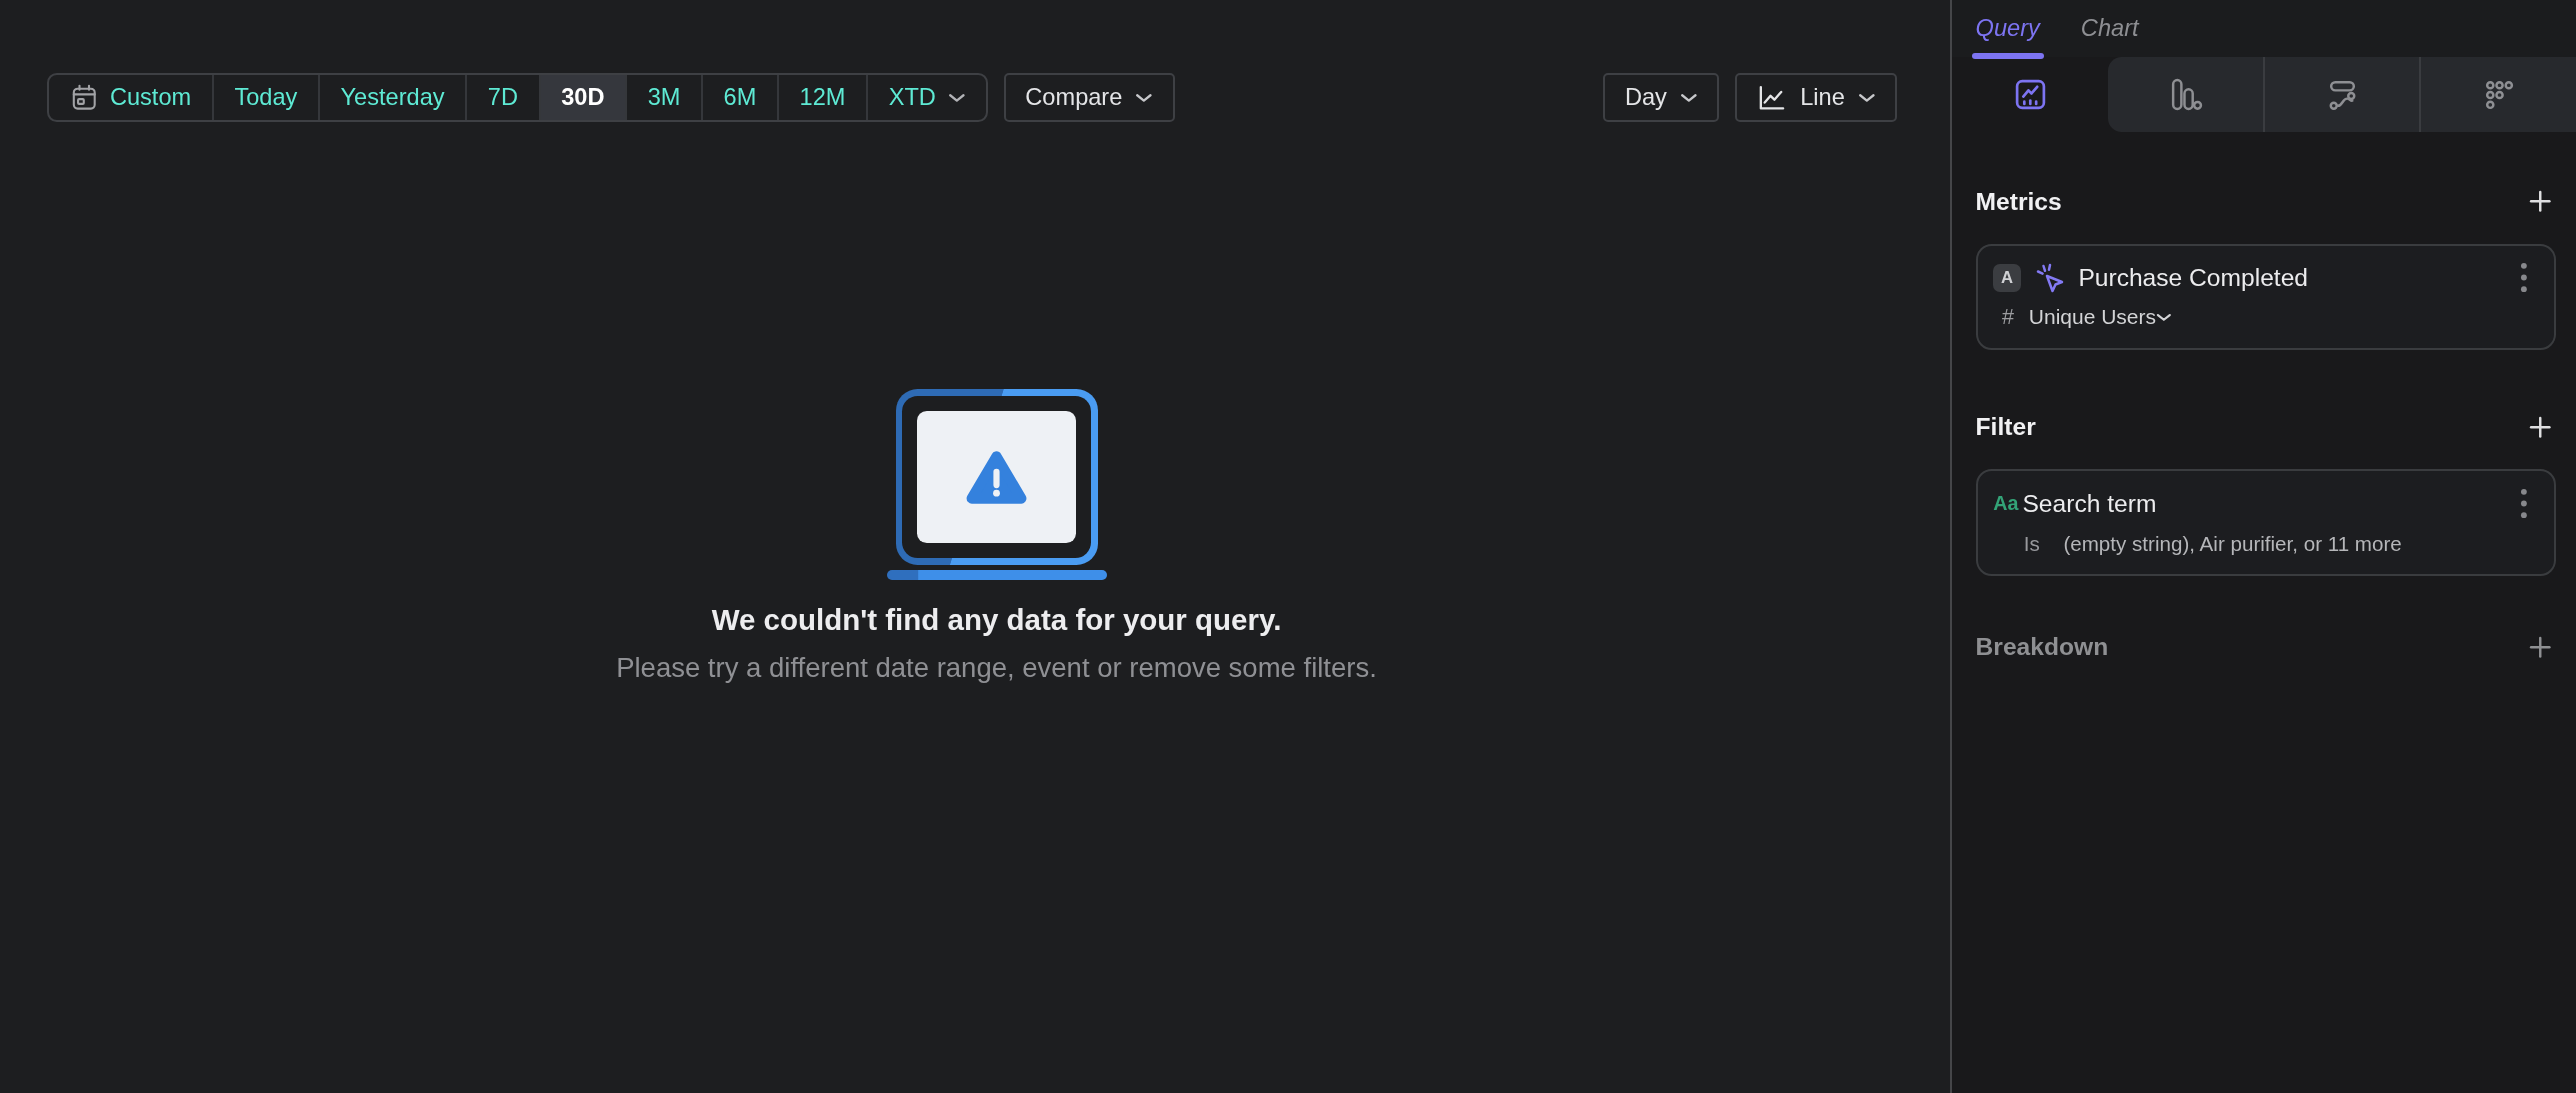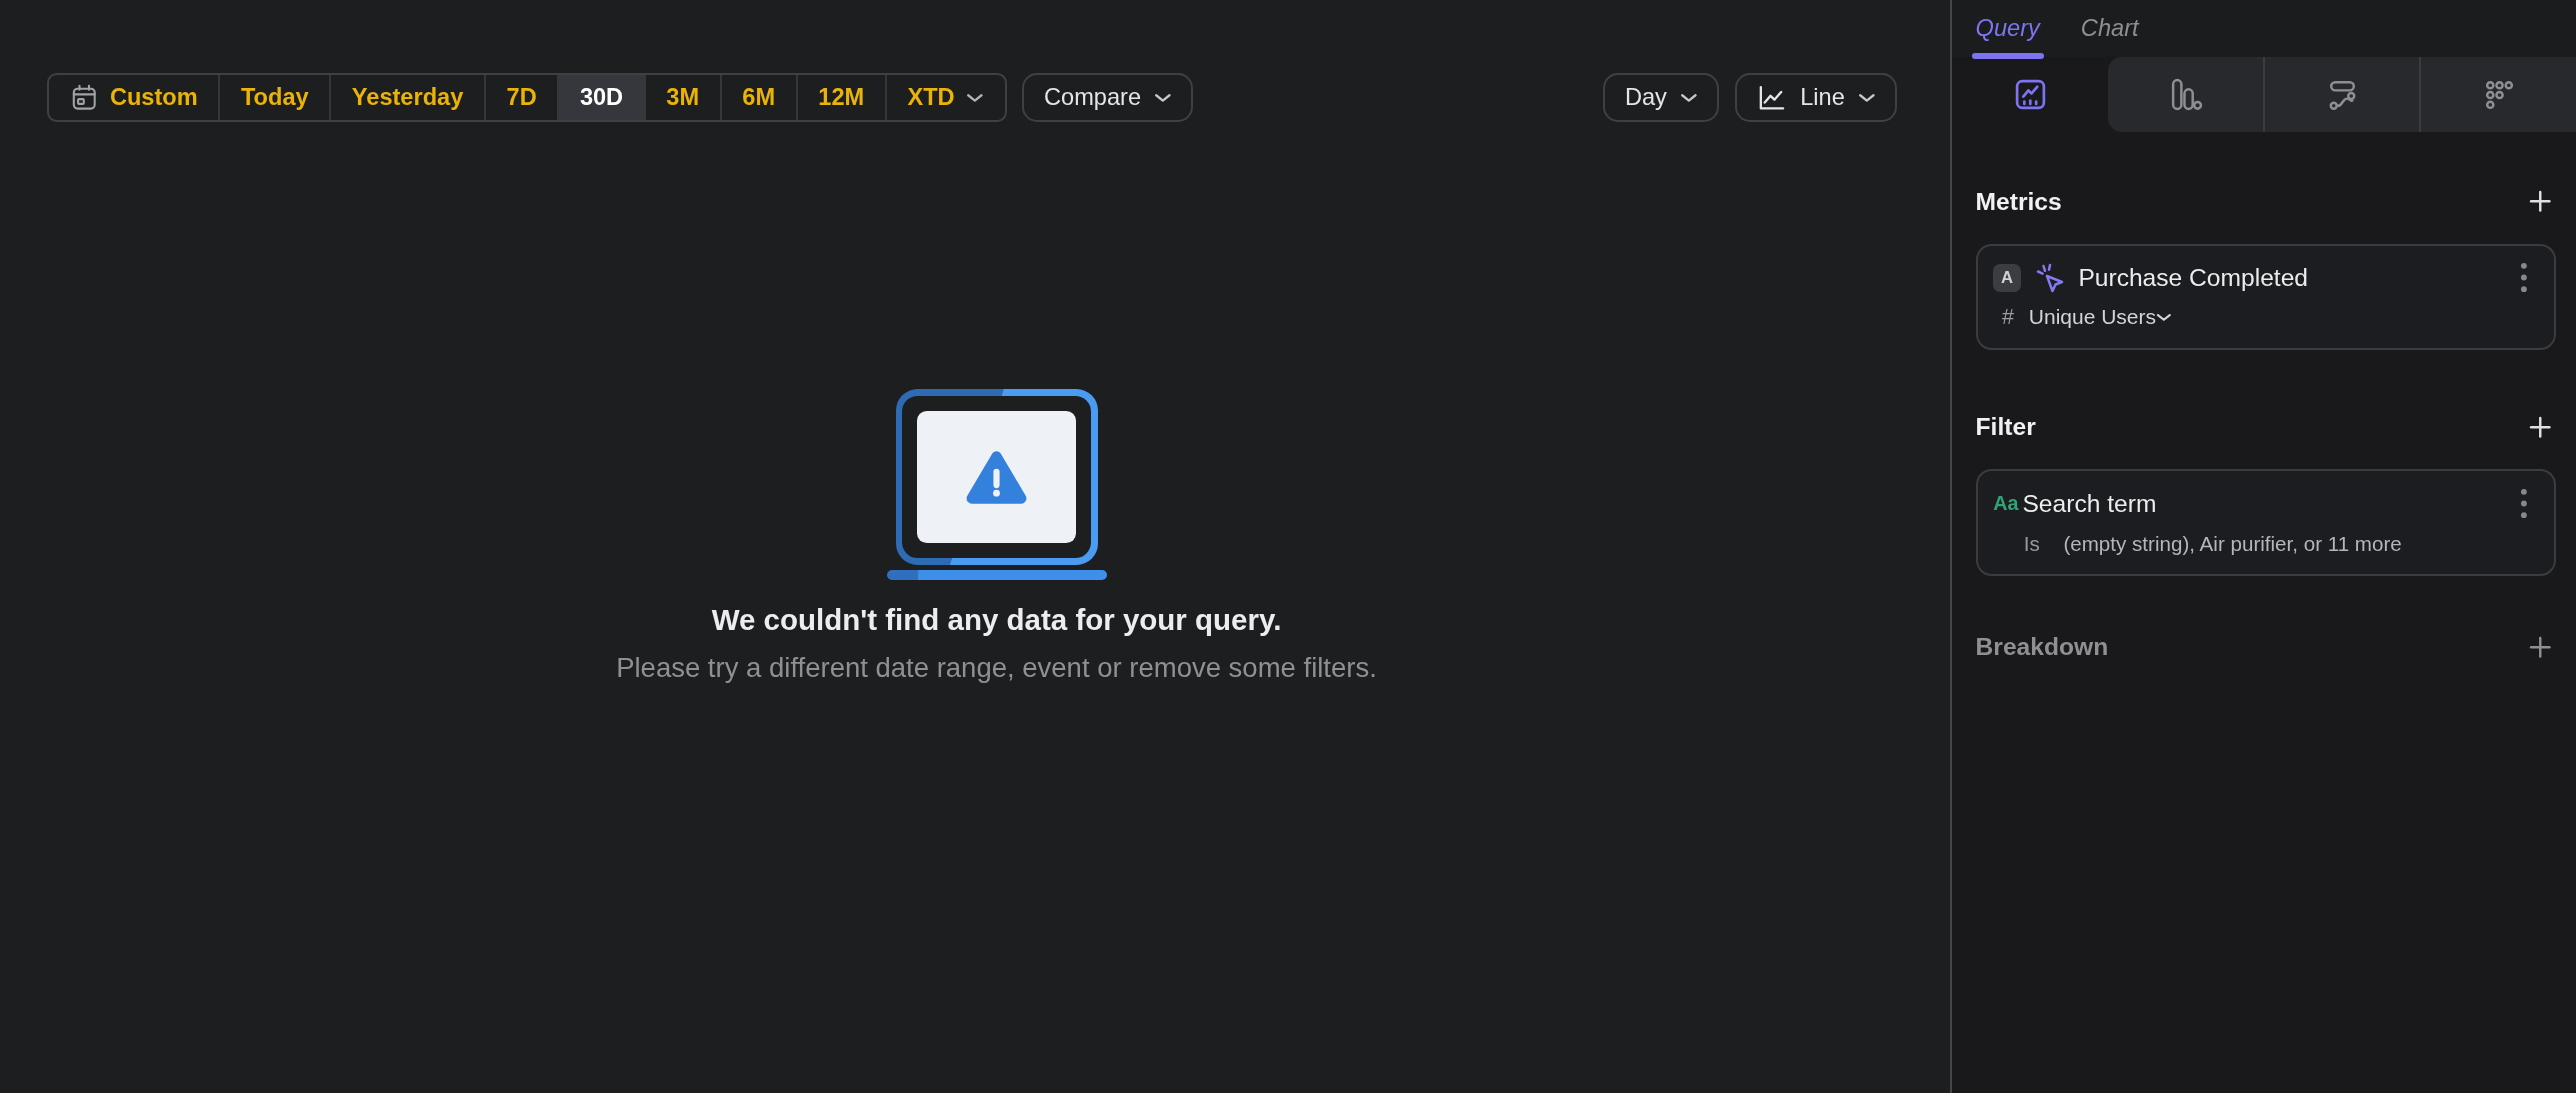--- a/index.html
+++ b/index.html
@@ -20,30 +20,30 @@
   }
   .toolbar-left, .toolbar-right { display: flex; align-items: center; }
 
   .seg {
     display: inline-flex; align-items: stretch;
     border: 2px solid #3e4044; border-radius: 9.8px; overflow: hidden;
     height: 49px; background: transparent;
   }
   .seg-cell {
     display: flex; align-items: center; gap: 11.8px;
-    padding: 0 20.6px; font-size: 23.6px; color: #eab308;
-    border-right: 2px solid #35373b; cursor: pointer; white-space: nowrap; font-weight: bold;
+    padding: 0 20.6px; font-size: 23.6px; color: #5eead4;
+    border-right: 2px solid #35373b; cursor: pointer; white-space: nowrap;
   }
   .seg-cell:last-child { border-right: none; }
   .seg-cell.active { background: #35373d; color: #ffffff; font-weight: 700; }
 
   .btn {
     display: inline-flex; align-items: center; gap: 12.8px;
     height: 49px; padding: 0 19.7px;
-    border: 2px solid #3e4044; border-radius: 15px;
+    border: 2px solid #3e4044; border-radius: 5px;
     font-size: 23.6px; color: #e4e5e7; cursor: pointer; white-space: nowrap;
     background: transparent;
   }
   .compare-btn { margin-left: 15.7px; }
   .toolbar-right .btn + .btn { margin-left: 15.7px; }
 
   .chev { flex: 0 0 auto; }
 
   
   .empty {

